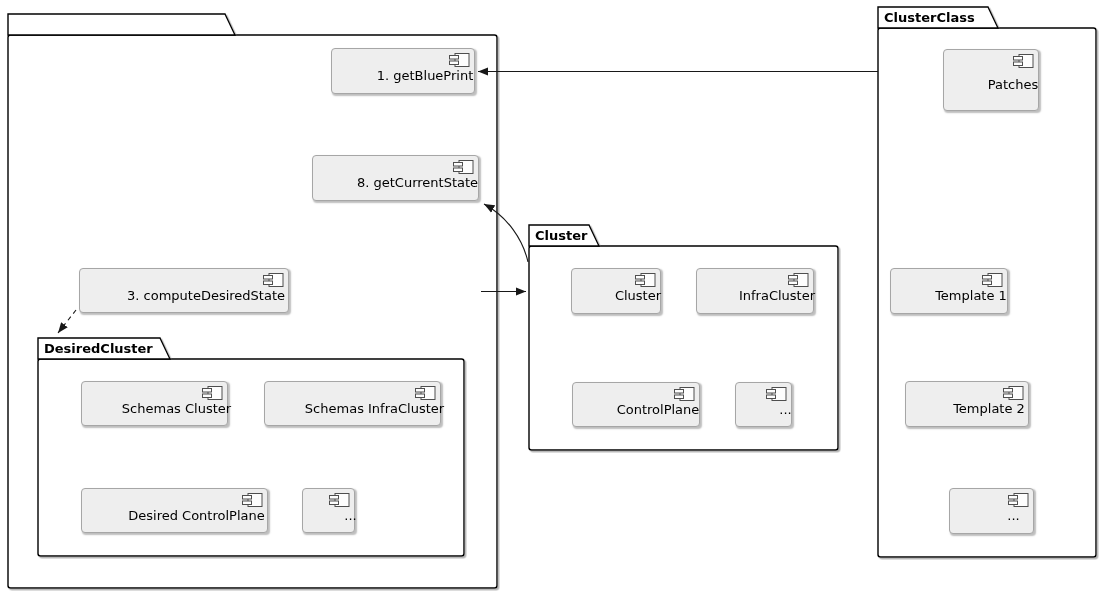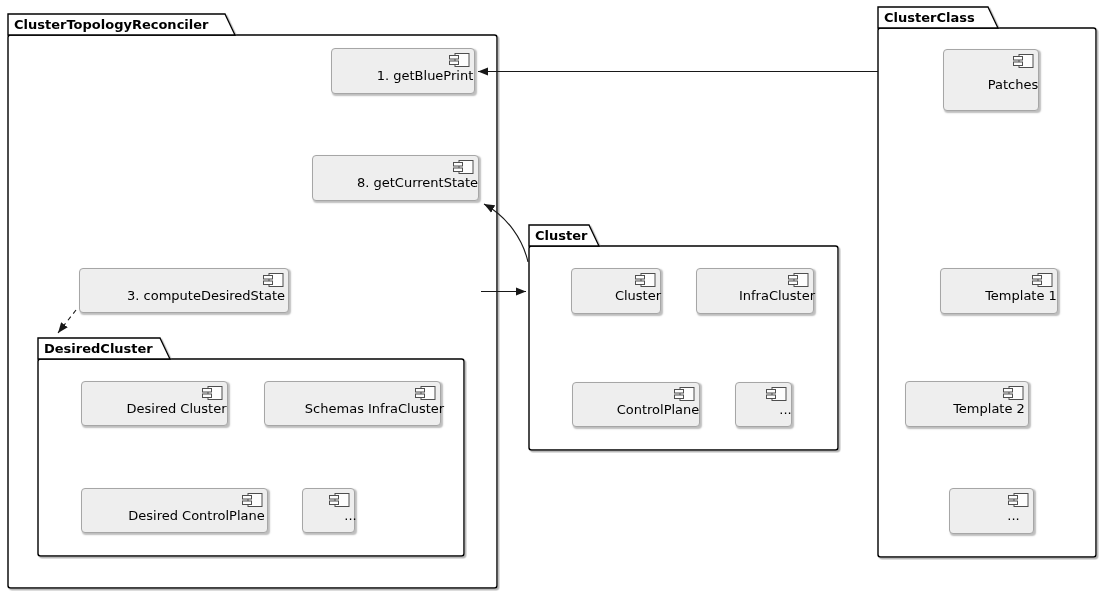--- a/index.html
+++ b/index.html
@@ -63,21 +63,20 @@
       <rect class="body" x="878" y="28" width="218" height="529" rx="2.5"></rect>
       <path class="tab" d="M878,28 L878,7 L988,7 L998,28 Z"></path>
     </g>
 
     <path class="edge" d="M878,71.5 L478,71.5" marker-end="url(#arrowhead)"></path>
     <path class="edge" d="M528,262 C523,240 508,217 484,204" marker-end="url(#arrowhead)"></path>
     <path class="edge" d="M481,291.5 L526,291.5" marker-end="url(#arrowhead)"></path>
     <path class="edge dashed" d="M76,310 L58,333" marker-end="url(#arrowhead)"></path>
   </svg>
 
-  <div class="pkg-label" style="left:14px;top:16px">ClusterTopologyReconciler</div>
   <div class="pkg-label" style="left:44px;top:340px">DesiredCluster</div>
   <div class="pkg-label" style="left:535px;top:227px">Cluster</div>
   <div class="pkg-label" style="left:884px;top:9px">ClusterClass</div>
 
   <div class="component" style="left:331px;top:48px;width:144px;height:46px">
     <svg class="cicon" width="21" height="15" viewBox="0 0 21 15">
       <rect x="6" y="0.5" width="14" height="13"></rect>
         <rect x="0.5" y="2.5" width="9" height="3.5"></rect>
         <rect x="0.5" y="8" width="9" height="3.5"></rect>
     </svg>
@@ -102,21 +101,21 @@
     <span class="clabel">3. computeDesiredState</span>
   </div>
 
 
   <div class="component" style="left:81px;top:381px;width:147px;height:45px">
     <svg class="cicon" width="21" height="15" viewBox="0 0 21 15">
       <rect x="6" y="0.5" width="14" height="13"></rect>
         <rect x="0.5" y="2.5" width="9" height="3.5"></rect>
         <rect x="0.5" y="8" width="9" height="3.5"></rect>
     </svg>
-    <span class="clabel">Desired Cluster</span>
+    <span class="clabel">Schemas Cluster</span>
   </div>
 
   <div class="component" style="left:264px;top:381px;width:177px;height:45px">
     <svg class="cicon" width="21" height="15" viewBox="0 0 21 15">
       <rect x="6" y="0.5" width="14" height="13"></rect>
         <rect x="0.5" y="2.5" width="9" height="3.5"></rect>
         <rect x="0.5" y="8" width="9" height="3.5"></rect>
     </svg>
     <span class="clabel">Schemas InfraCluster</span>
   </div>
@@ -178,21 +177,21 @@
   <div class="component" style="left:943px;top:49px;width:96px;height:62px">
     <svg class="cicon" width="21" height="15" viewBox="0 0 21 15">
       <rect x="6" y="0.5" width="14" height="13"></rect>
         <rect x="0.5" y="2.5" width="9" height="3.5"></rect>
         <rect x="0.5" y="8" width="9" height="3.5"></rect>
     </svg>
     <span class="clabel">Patches</span>
   </div>
 
 
-  <div class="component" style="left:940px;top:268px;width:118px;height:46px">
+  <div class="component" style="left:890px;top:268px;width:118px;height:46px">
     <svg class="cicon" width="21" height="15" viewBox="0 0 21 15">
       <rect x="6" y="0.5" width="14" height="13"></rect>
         <rect x="0.5" y="2.5" width="9" height="3.5"></rect>
         <rect x="0.5" y="8" width="9" height="3.5"></rect>
     </svg>
     <span class="clabel">Template 1</span>
   </div>
 
   <div class="component" style="left:905px;top:381px;width:124px;height:46px">
     <svg class="cicon" width="21" height="15" viewBox="0 0 21 15">

